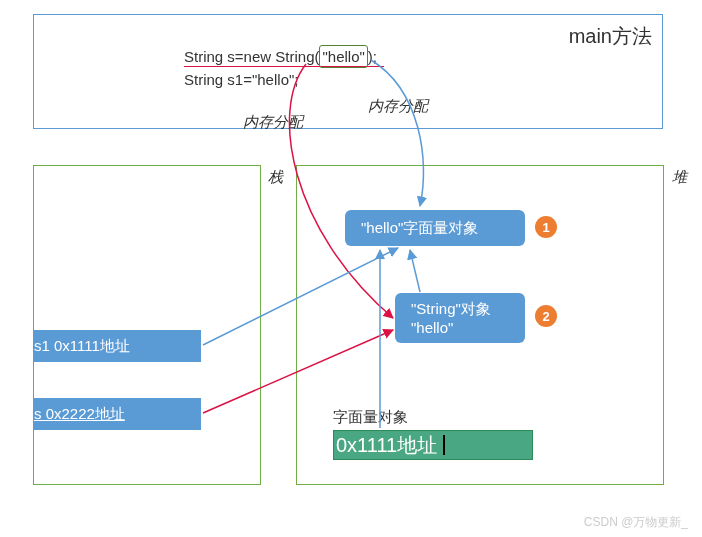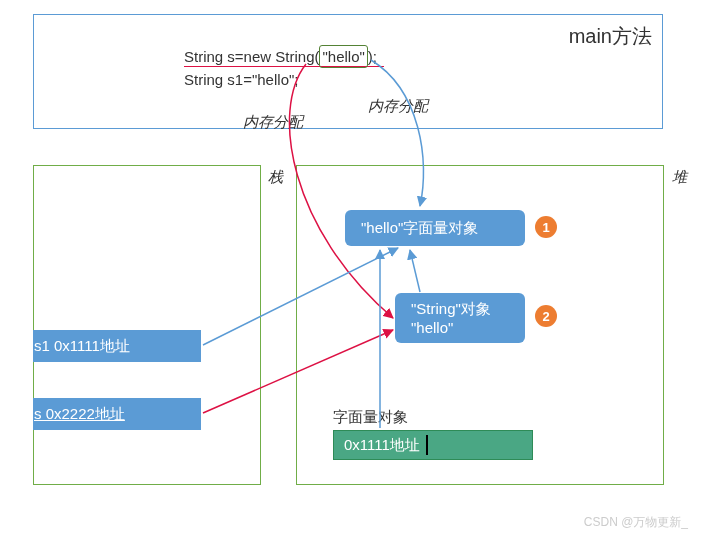--- a/index.html
+++ b/index.html
@@ -117,22 +117,22 @@
     font-size: 15px;
   }
   .pool-item {
     position: absolute;
     width: 200px;
     height: 30px;
     background: #4aa784;
     color: #fff;
     display: flex;
     align-items: center;
-    padding-left: 10px;
-    font-size: 15px;
+    padding-left: 2px;
+    font-size: 20px;
     border: 1px solid #2e8b57;
     text-align: right;
   }
   .pool-cursor {
     width: 2px;
     height: 20px;
     background: #000;
     margin-left: 6px;
   }
   .watermark {

